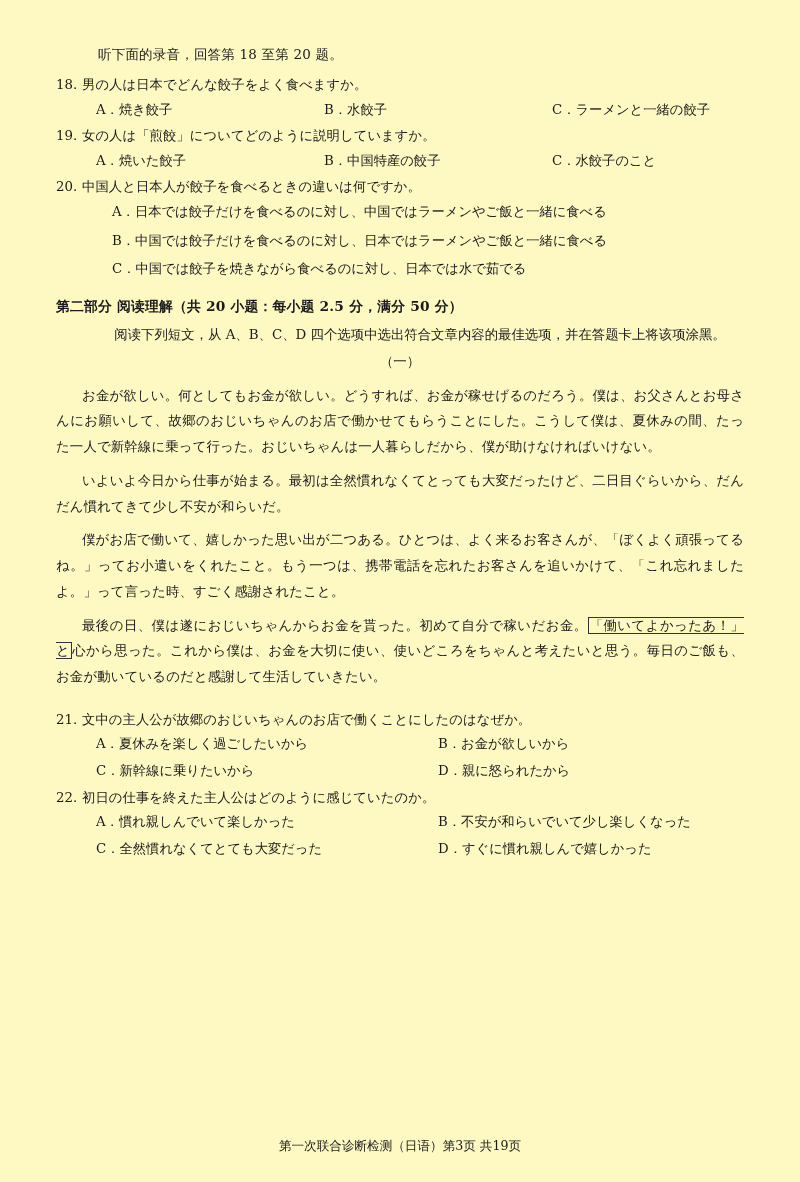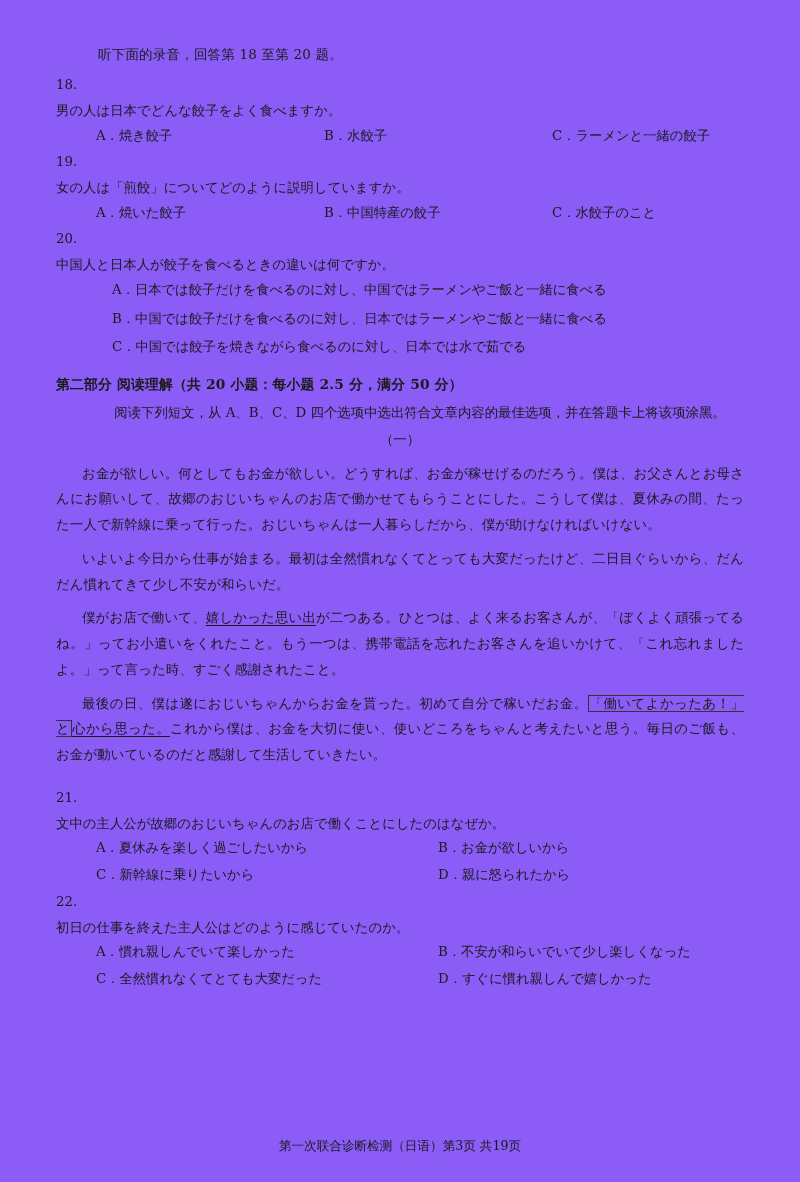--- a/index.html
+++ b/index.html
@@ -8,36 +8,35 @@
     background: #ffffff;
   }
   body {
     font-family: "DejaVu Serif", "Liberation Serif", serif;
     color: #1a1a1a;
   }
   .page {
     position: relative;
     width: 800px;
     height: 1182px;
-    background: #8b5cf6;
+    background: #fef9c3;
     box-sizing: border-box;
     padding: 44px 56px 30px 56px;
     font-size: 13.3px;
     line-height: 1.55;
   }
   .instr {
     margin: 0 0 10px 42px;
     font-size: 13.5px;
     letter-spacing: 0.2px;
   }
   .q {
     display: flex;
-    align-items: flex-start;
+    align-items: flex-end;
     margin: 0 0 4px 0;
-    flex-direction: column;
   }
   .q .num {
     width: 26px;
     flex: 0 0 26px;
     text-align: left;
     font-size: 13.3px;
   }
   .q .stem {
     flex: 1 1 auto;
     font-size: 13.3px;
@@ -92,21 +91,20 @@
   }
   .para {
     margin: 0 0 8px 0;
     text-indent: 26px;
     text-align: justify;
     font-size: 13.4px;
     line-height: 1.92;
     letter-spacing: 0.15px;
   }
   .u {
-    text-decoration: underline;
     text-underline-offset: 2.5px;
     margin-top: 25px;
   }
   .boxed {
     border: 1px solid #333;
     padding: 0 1px;
   }
   .q-block {
     margin-top: 20px;
   }

